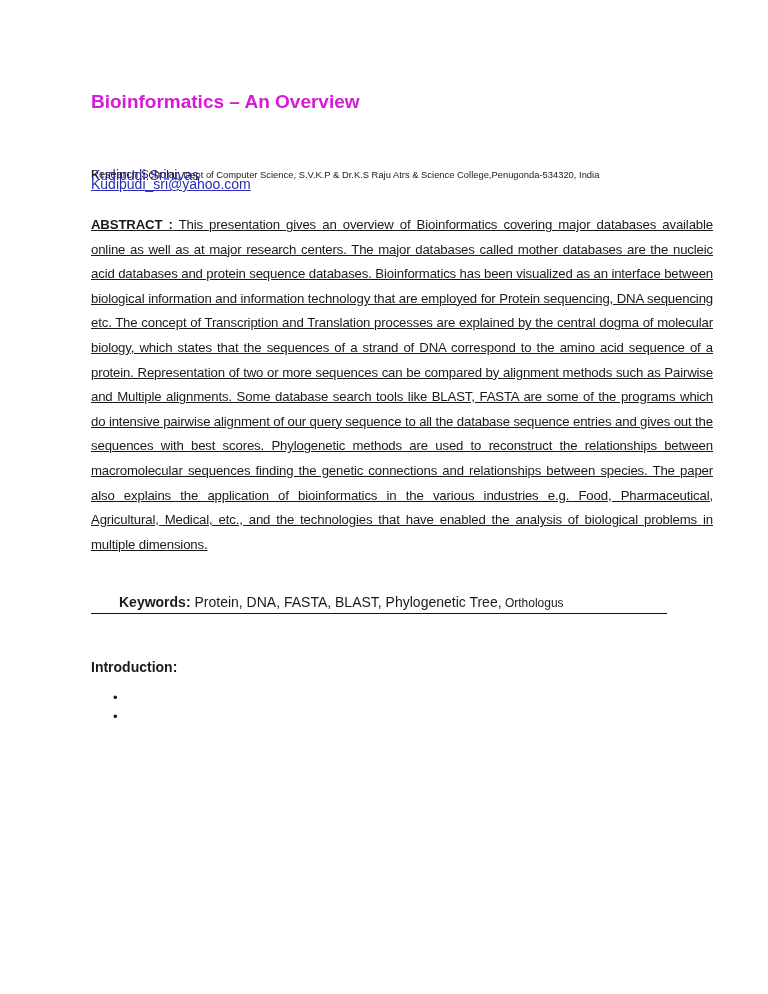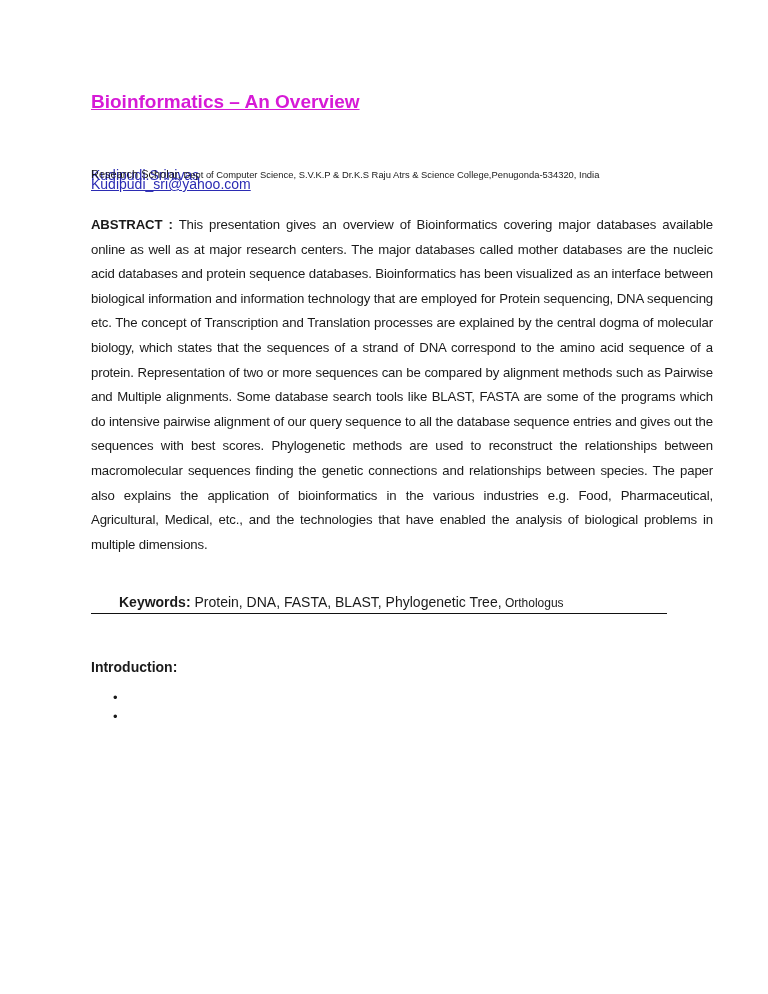--- a/index.html
+++ b/index.html
@@ -22,21 +22,20 @@
       width: 622px;
     }
     .title {
       position: absolute;
       top: 91px;
       left: 0;
       font-size: 19px;
       font-weight: bold;
       color: #d61ad6;
       white-space: nowrap;
-      text-decoration: underline;
     }
     .author {
       position: absolute;
       top: 133px;
       left: 0;
       font-size: 14px;
       color: #2b2bb3;
       white-space: nowrap;
       margin-top: 34px;
     }
@@ -119,21 +118,21 @@
   <div class="title">Bioinformatics – An Overview</div>
 
   <div class="author">Kudipudi.Srinivas</div>
 
   <div class="affil">
     <span class="role">Research Scholar,</span><span class="dept"> Dept of Computer Science, S.V.K.P &amp; Dr.K.S Raju Atrs &amp; Science College,Penugonda-534320, India</span>
   </div>
 
   <a class="email">Kudipudi_sri@yahoo.com</a>
 
-  <p class="abstract" style="margin:0;">
+  <p class="abstract" style="margin:0;text-decoration:underline;">
     <span class="label">ABSTRACT :</span><span> This presentation gives an overview of Bioinformatics covering major databases available online as well as at major research centers. The major databases called mother databases are the nucleic acid databases and protein sequence databases. Bioinformatics has been visualized as an interface between biological information and information technology that are employed for Protein sequencing, DNA sequencing etc. The concept of Transcription and Translation processes are explained by the central dogma of molecular biology, which states that the sequences of a strand of DNA correspond to the amino acid sequence of a protein. Representation of two or more sequences can be compared by alignment methods such as Pairwise and Multiple alignments. Some database search tools like BLAST, FASTA are some of the programs which do intensive pairwise alignment of our query sequence to all the database sequence entries and gives out the sequences with best scores. Phylogenetic methods are used to reconstruct the relationships between macromolecular sequences finding the genetic connections and relationships between species. The paper also explains the application of bioinformatics in the various industries e.g. Food, Pharmaceutical, Agricultural, Medical, etc., and the technologies that have enabled the analysis of biological problems in multiple dimensions.</span>
   </p>
 
   <div class="keywords">
     <span class="label">Keywords:</span><span> Protein, DNA, FASTA, BLAST, Phylogenetic Tree,</span><span class="last"> Orthologus</span>
   </div>
 
   <div class="intro-heading">Introduction:</div>
 
   <ul class="bullets">

